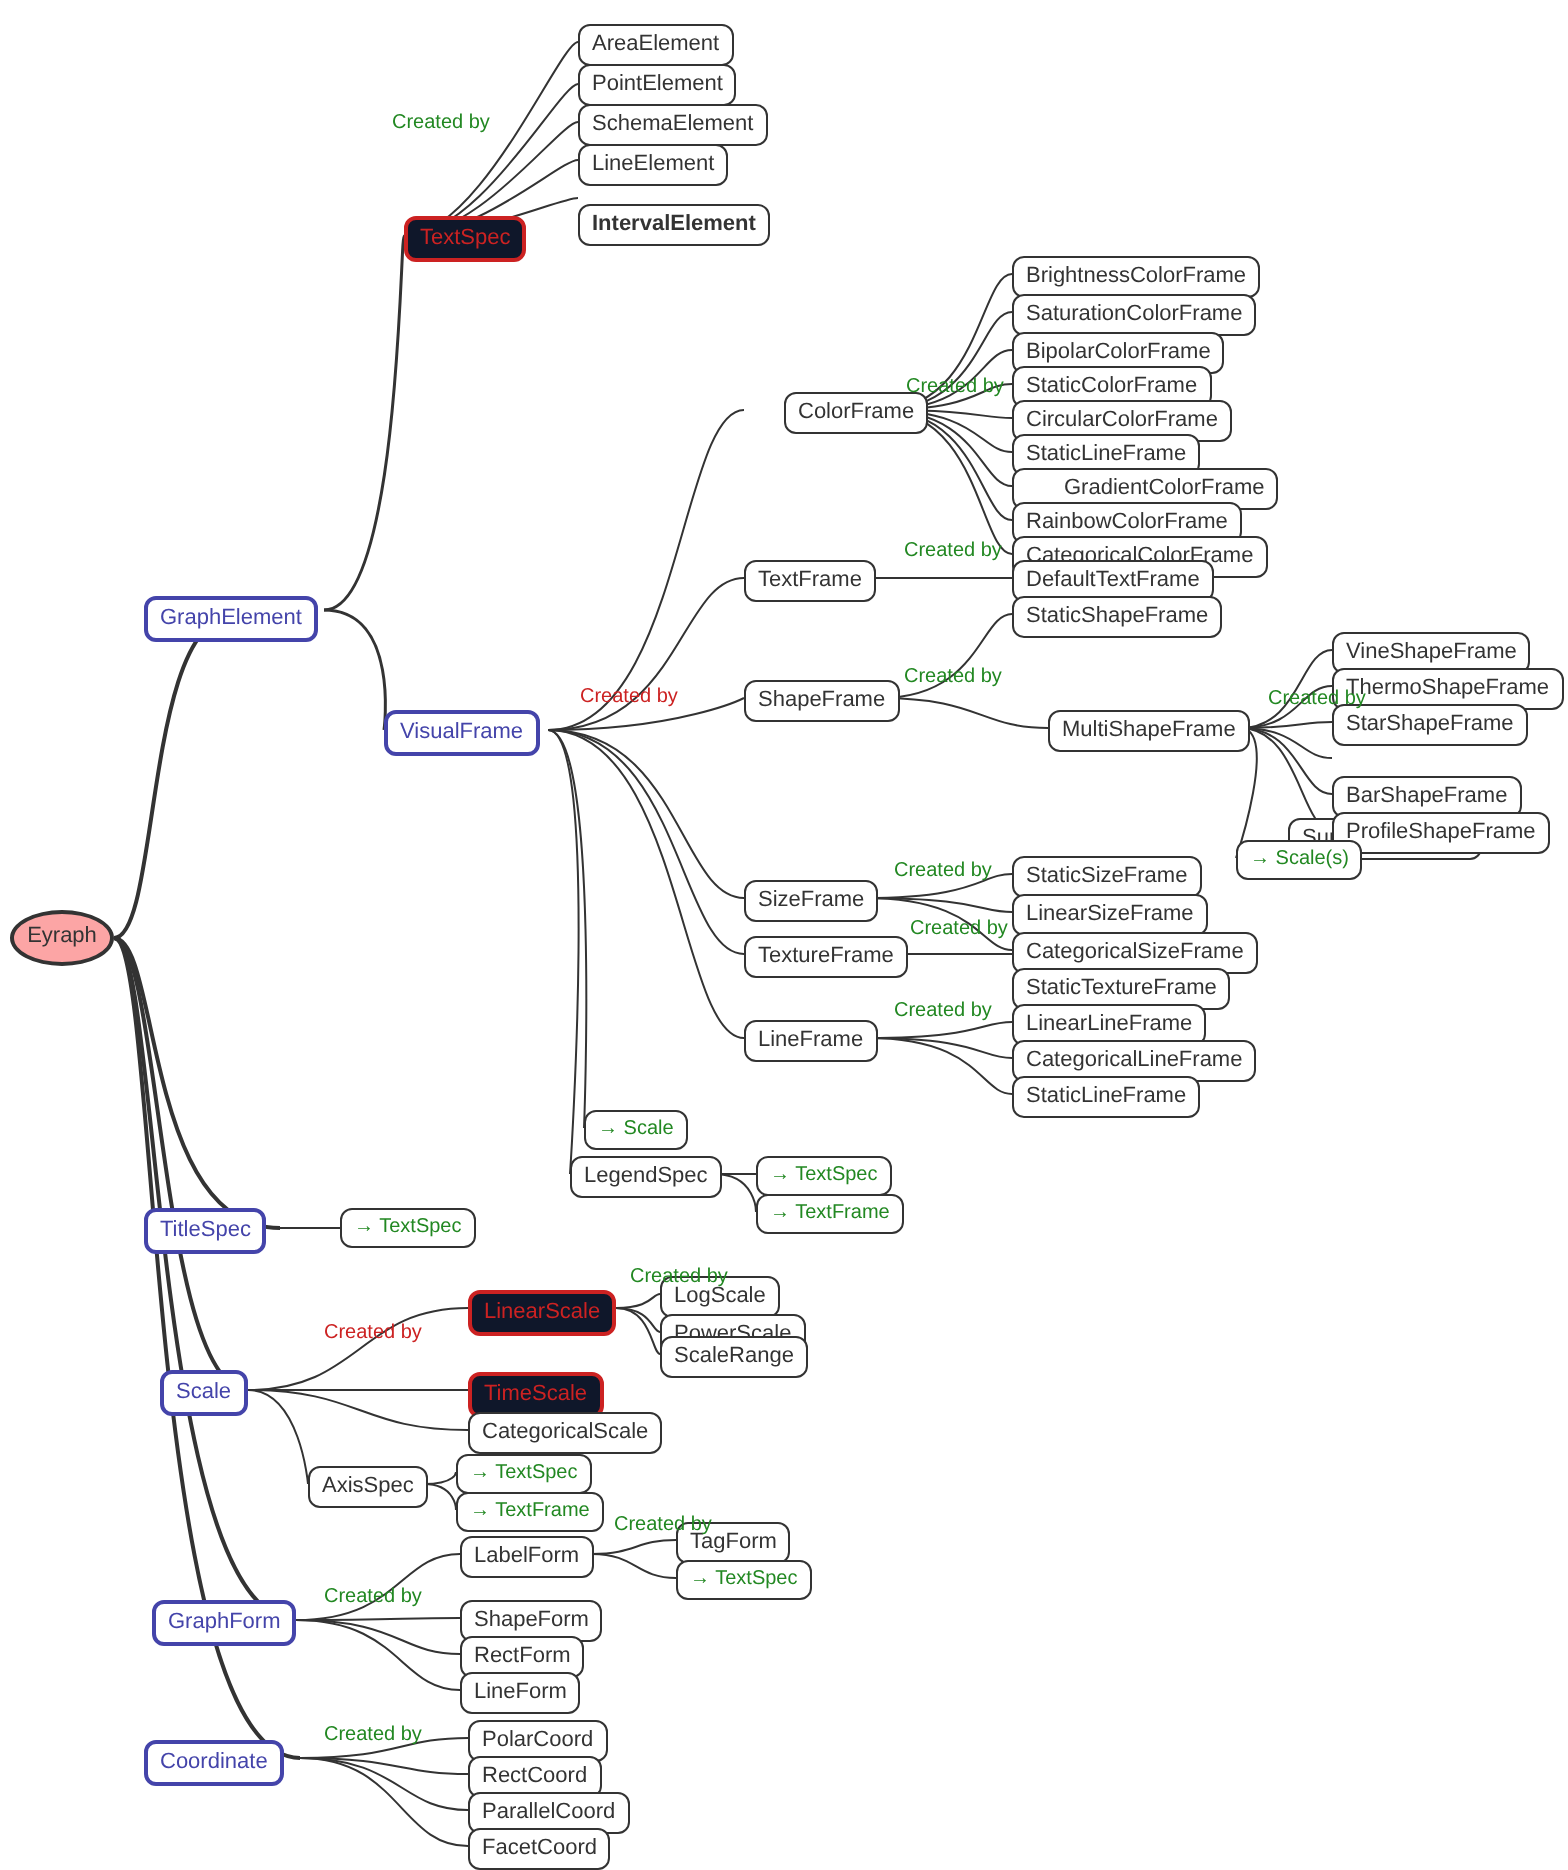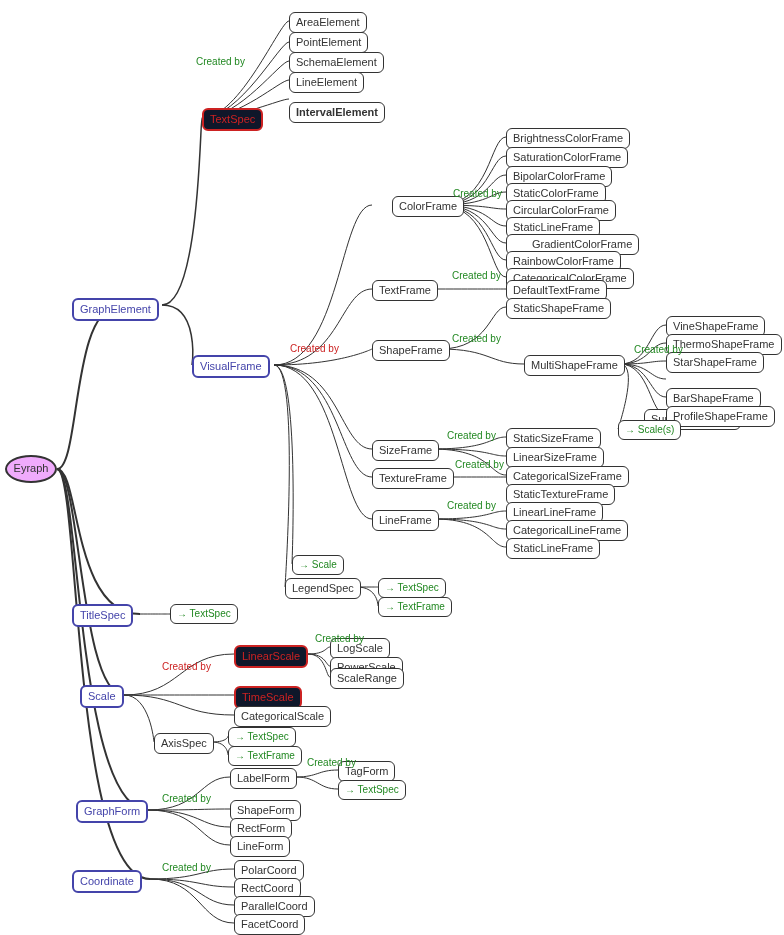--- a/index.html
+++ b/index.html
@@ -65,21 +65,21 @@
       color: #228822;
       background: #fff;
       font-size: 10px;
     }
     .eyraph-oval {
       position: absolute;
       width: 52px;
       height: 28px;
       border-radius: 50%;
       border: 2px solid #333;
-      background: #f0abfc;
+      background: #fca5a5;
       display: flex;
       align-items: center;
       justify-content: center;
       font-size: 11px;
       color: #333;
     }
   </style>
 </head>
 <body>
 

